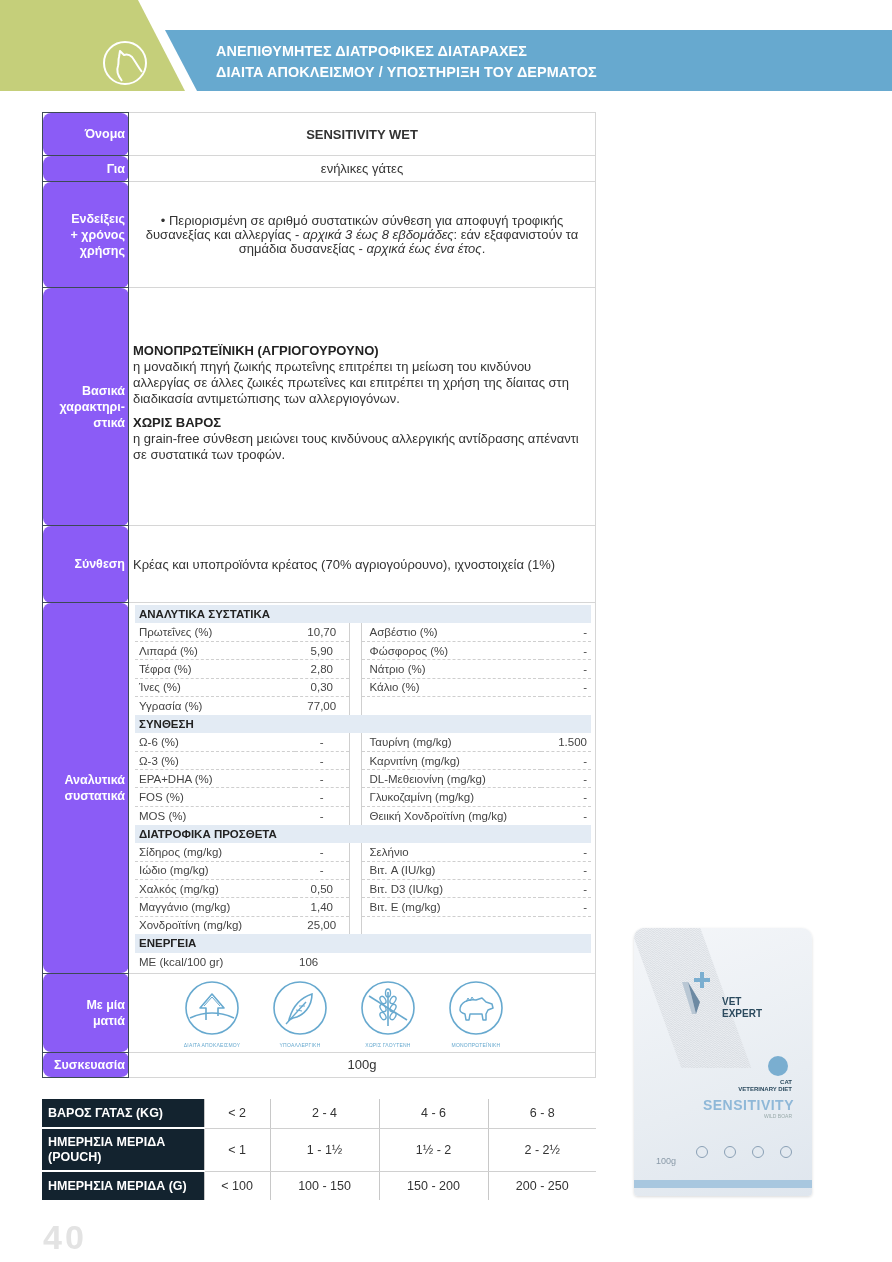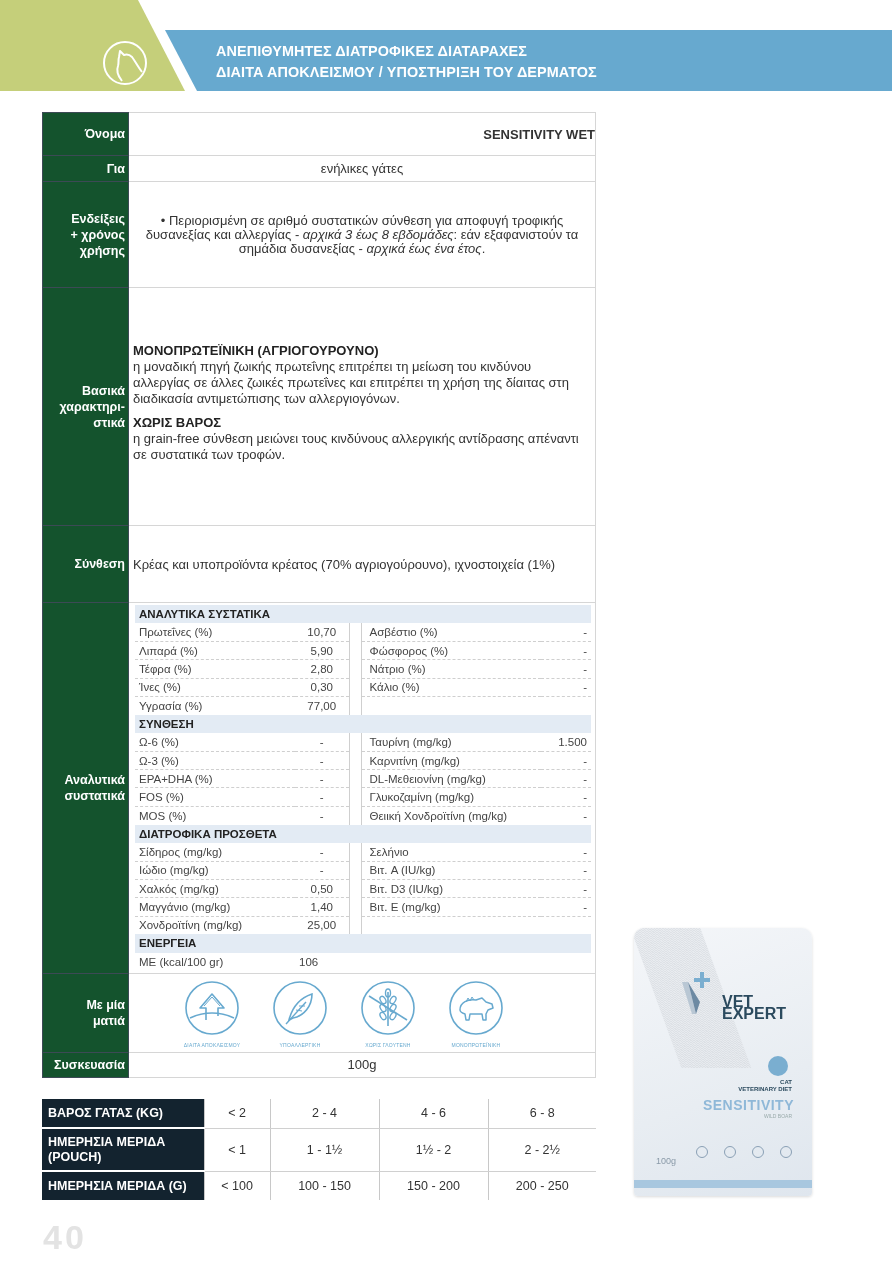--- a/index.html
+++ b/index.html
@@ -10,23 +10,23 @@
   .hdr-green { position: absolute; left: 0; top: 0; width: 185px; height: 91px; background: #c5cf7a;
     clip-path: polygon(0 0, 138px 0, 185px 91px, 0 91px); }
   .hdr-blue { position: absolute; left: 165px; top: 30px; width: 727px; height: 61px; background: #67a9cf;
     clip-path: polygon(0 0, 727px 0, 727px 61px, 32px 61px); }
   .hdr-icon { position: absolute; left: 101px; top: 39px; width: 48px; height: 48px; }
   .hdr-title { position: absolute; left: 216px; top: 40px; color: #fff; font-weight: bold; font-size: 15px; line-height: 21px; letter-spacing: 0.1px; font-family: "Liberation Sans Narrow", "Liberation Sans", sans-serif; transform: scaleX(0.96); transform-origin: left top; }
 
   
   .spec { position: absolute; left: 42px; top: 112px; width: 554px; border-collapse: collapse; }
   .spec td { border: 1px solid #d6d6d6; }
-  .spec td.lbl { width: 86px; background: #14532d; color: #fff; font-weight: bold; font-size: 12.5px; text-align: right; padding: 0 3px 0 5px; line-height: 16px; border-color: #3c4a55; }
+  .spec td.lbl { width: 86px; background: #8b5cf6; color: #fff; font-weight: bold; font-size: 12.5px; text-align: right; padding: 0 3px 0 5px; line-height: 16px; border-color: #3c4a55; border-radius: 8px; }
   .spec td.val { background: #fff; font-size: 13px; color: #333; }
-  .name-val { text-align: right; color: #67a9cf; font-weight: bold; font-size: 18.5px; }
+  .name-val { text-align: center; color: #67a9cf; font-weight: bold; font-size: 18.5px; }
   .center { text-align: center; }
   .ind-text { text-align: center; line-height: 14px; padding: 0 8px; }
   .ind-text i { font-style: italic; }
   .feat { padding: 0 6px 0 4px; line-height: 16px; font-size: 13px; }
   .feat b { display: block; font-weight: bold; color: #222; }
   .feat p { margin-bottom: 8px; }
 
   
   .ana-wrap { padding: 2px 4px 2px 6px; }
   .ana { width: 100%; border-collapse: collapse; font-size: 11.5px; color: #444; }
@@ -54,21 +54,21 @@
   .feed tr:last-child td.fl { border-bottom: none; }
 
   
   .page-num { position: absolute; left: 43px; top: 1218px; font-size: 34px; font-weight: bold; color: #e3e3e3; letter-spacing: 3px; }
 
   
   .pouch { position: absolute; left: 634px; top: 928px; width: 178px; height: 268px; border-radius: 10px 10px 4px 4px;
     background: linear-gradient(160deg, #f4f6f9 0%, #e8edf2 60%, #dfe6ee 100%); box-shadow: 0 1px 3px rgba(0,0,0,0.15); overflow: hidden; }
   .pouch .stripe { position: absolute; left: 20px; top: -10px; width: 70px; height: 150px; background: repeating-linear-gradient(45deg, #e6e9ed 0 1px, #d9dde2 1px 2px); transform: skewX(20deg); opacity: 0.8; }
   .pouch .logo-v { position: absolute; left: 46px; top: 40px; width: 30px; height: 50px; }
-  .pouch .brand { position: absolute; left: 88px; top: 68px; font-size: 16px; font-weight: bold; color: #2b4a5e; line-height: 12px; }
+  .pouch .brand { position: absolute; left: 88px; top: 68px; font-size: 10px; font-weight: bold; color: #2b4a5e; line-height: 12px; }
   .pouch .cat-circle { position: absolute; left: 134px; top: 128px; width: 20px; height: 20px; border-radius: 50%; background: #7aaed0; }
   .pouch .cat-lbl { position: absolute; right: 20px; top: 151px; font-size: 6px; font-weight: bold; color: #2b4a5e; text-align: right; line-height: 7px; }
   .pouch .prod { position: absolute; right: 18px; top: 169px; font-size: 14px; font-weight: bold; color: #8fb8d8; letter-spacing: 0.5px; }
   .pouch .sub { position: absolute; right: 20px; top: 185px; font-size: 5px; color: #9aa; text-align: right; }
   .pouch .weight { position: absolute; left: 22px; top: 228px; font-size: 9px; color: #8a9aa8; }
   .pouch .bar { position: absolute; left: 0; bottom: 8px; width: 100%; height: 8px; background: #a8c7df; }
   .pouch .mini { position: absolute; top: 218px; width: 12px; height: 12px; border: 1px solid #8aa0b5; border-radius: 50%; }
 </style>
 </head>
 <body>

